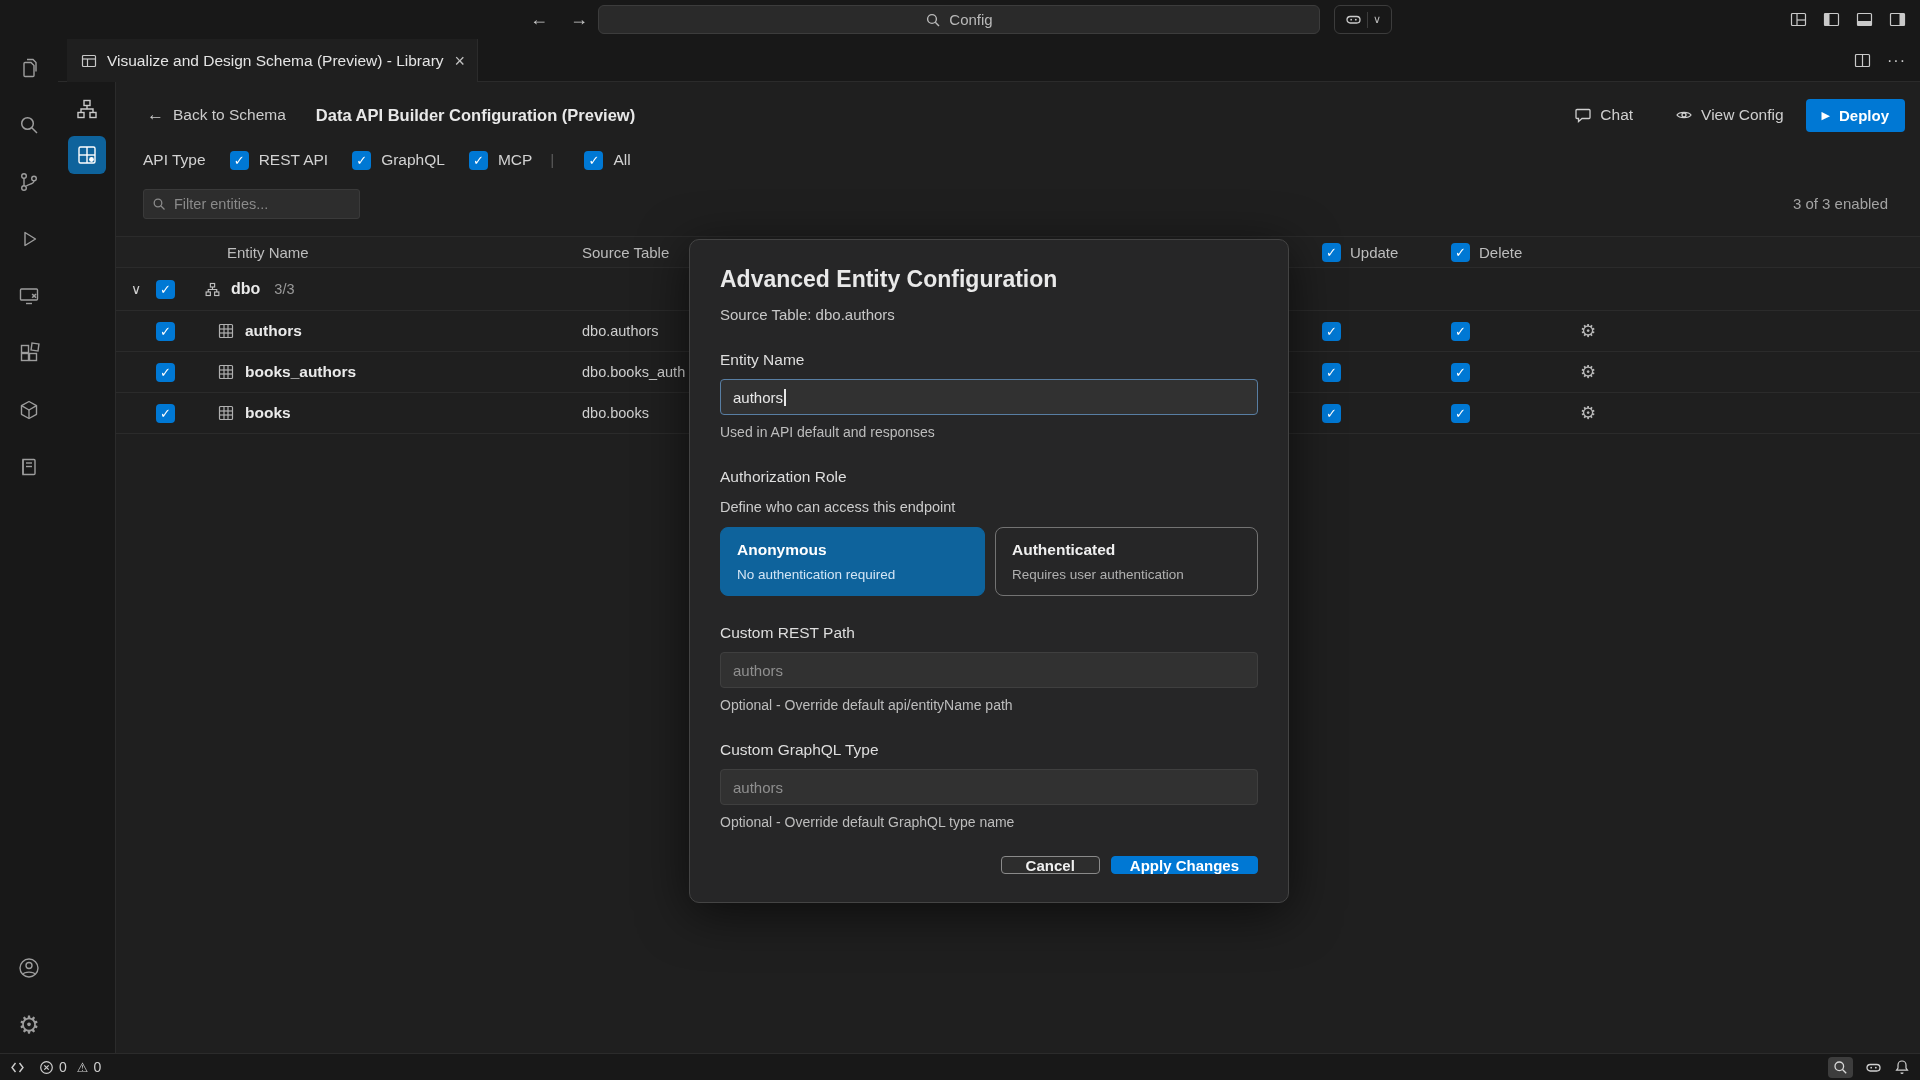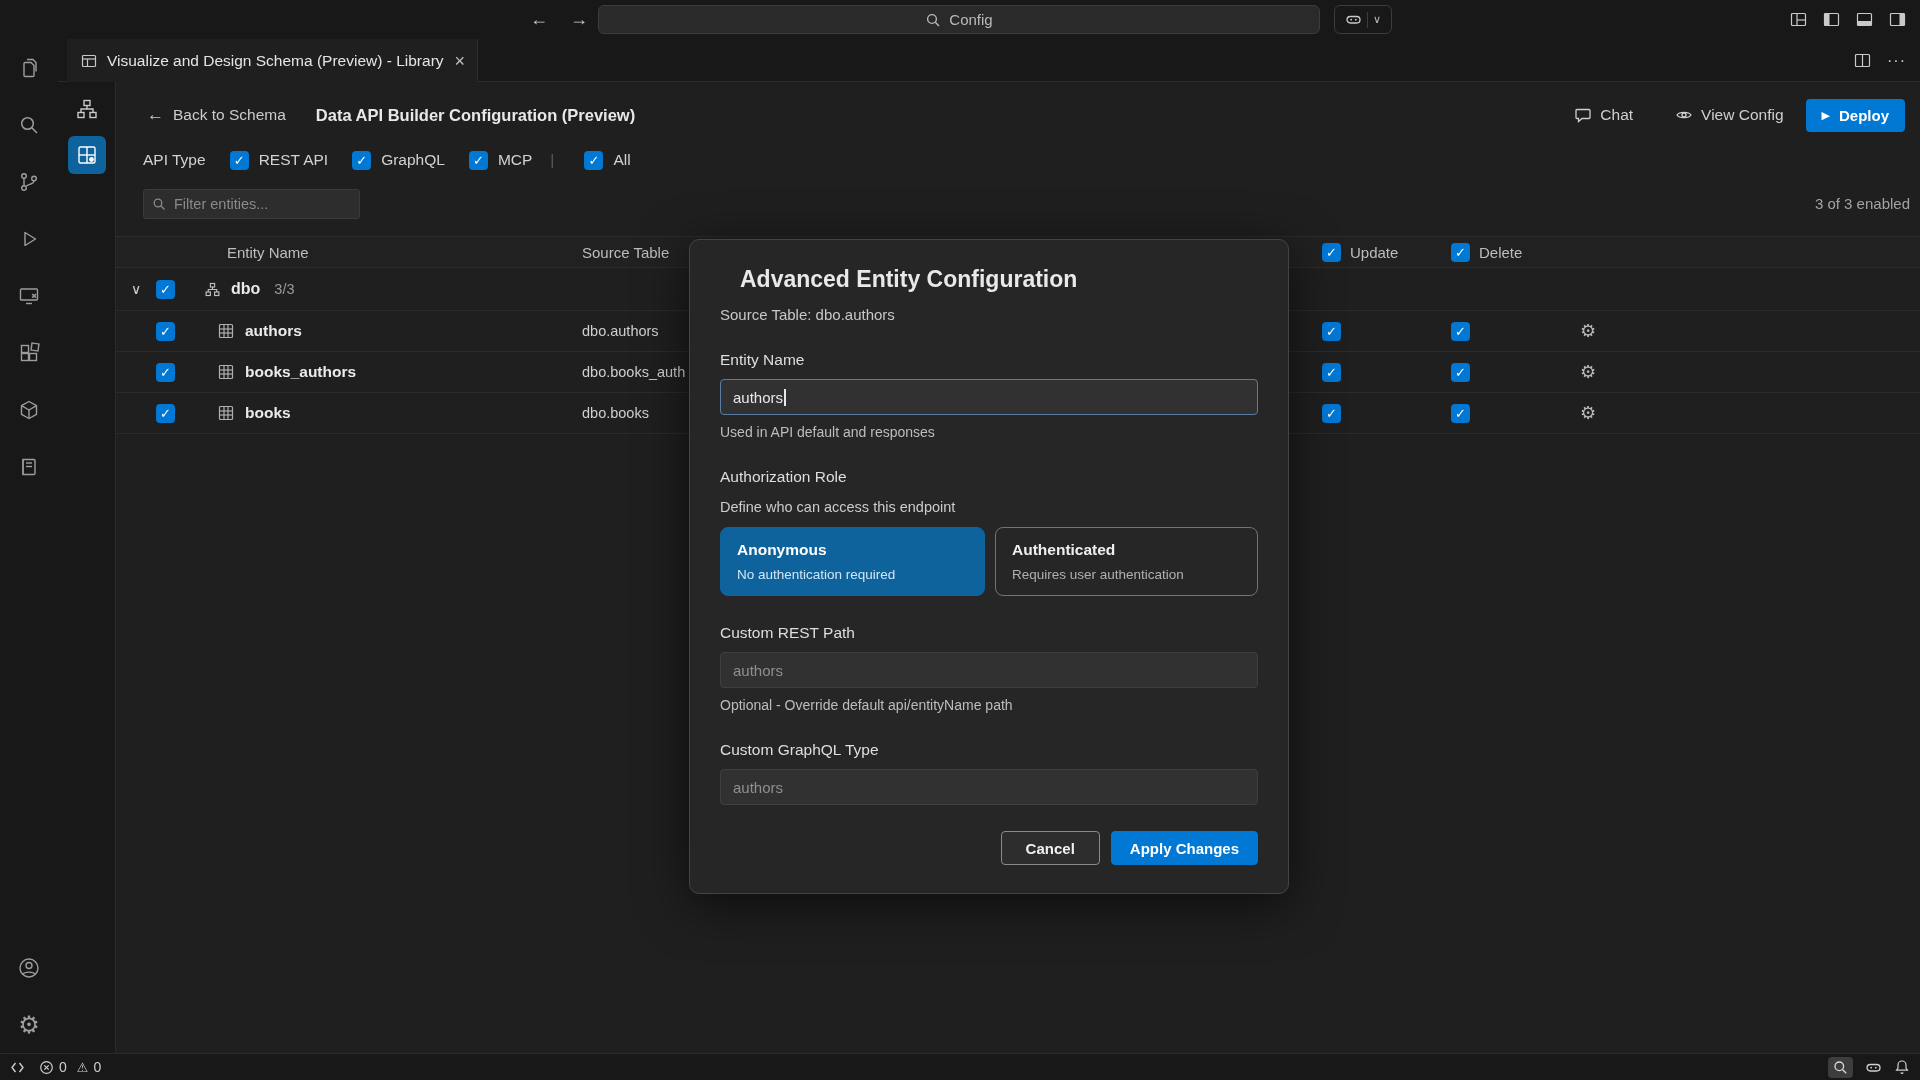--- a/index.html
+++ b/index.html
@@ -56,21 +56,21 @@
   .ph-spacer { flex:1; }
   .hdr-btn { display:flex; align-items:center; gap:8px; color:#cfcfcf; font-size:15.5px; cursor:pointer; }
   .hdr-btn + .hdr-btn { margin-left:42px; }
   .deploy-btn { margin-left:22px; height:33px; padding:0 16px; background:#0078d4; border-radius:4px; color:#ffffff; font-size:15px; font-weight:600; display:flex; align-items:center; gap:9px; cursor:pointer; }
   .deploy-btn .play { font-size:11px; }
 
   .filter-row { display:flex; align-items:center; padding:14px 9px 0 27px; height:42px; gap:12px; font-size:15.5px; color:#d2d2d2; }
   .chk-pair { display:flex; align-items:center; gap:10px; margin-left:12px; cursor:pointer; }
   .filter-divider { color:#5a5a5a; margin:0 6px; }
 
-  .search-row { display:flex; align-items:center; padding:14px 10px 0 27px; height:45px; }
+  .search-row { display:flex; align-items:center; padding:14px 32px 0 27px; height:45px; }
   .filter-input-wrap { position:relative; width:217px; height:30px; }
   .filter-input-wrap svg { position:absolute; left:9px; top:8px; }
   .filter-input { width:100%; height:100%; background:#2d2d2d; border:1px solid #3a3a3a; border-radius:3px; color:#cccccc; font-size:14.5px; padding:0 8px 0 30px; outline:none; font-family:inherit; }
   .filter-input::placeholder { color:#8a8a8a; }
   .enabled-summary { margin-left:auto; color:#a3a3a3; font-size:15px; }
 
   
   .table { margin-top:17px; }
   .tgrid { display:grid; grid-template-columns:40px 34px 392px 740px 129px 129px 1fr; align-items:center; }
   .thead { height:32px; border-top:1px solid #2b2b2b; border-bottom:1px solid #2b2b2b; background:#212121; color:#bdbdbd; font-size:15px; }
@@ -88,40 +88,40 @@
   .grp-count { color:#9a9a9a; font-size:14.5px; margin-left:4px; }
   .src-text { color:#cfcfcf; font-size:14.5px; }
   .hdr-chk { display:flex; align-items:center; gap:9px; }
   .gear { color:#b8b8b8; font-size:18px; cursor:pointer; line-height:1; }
 
   .cb { width:19px; height:19px; background:#0078d4; border-radius:4px; display:flex; align-items:center; justify-content:center; cursor:pointer; flex:none; }
   .cb span { color:#ffffff; font-size:13px; font-weight:700; line-height:1; }
 
   
   .modal { position:absolute; left:689px; top:239px; width:600px; background:#262627; border:1px solid #444444; border-radius:10px; box-shadow:0 10px 50px rgba(0,0,0,0.6); padding:26px 30px 28px 30px; z-index:20; }
-  .modal-title { font-size:23px; font-weight:700; color:#e9e9e9;margin-left:20px; }
+  .modal-title { font-size:23px; font-weight:700; color:#e9e9e9; }
   .modal-source { margin-top:13px; font-size:15px; color:#c8c8c8; }
   .field-label { margin-top:28px; font-size:15.5px; color:#dedede; }
   .text-input { margin-top:10px; width:100%; height:36px; background:#313131; border:1px solid #3f3f3f; border-radius:4px; color:#e6e6e6; font-size:15px; padding:0 12px; outline:none; font-family:inherit; }
   .text-input::placeholder { color:#8f8f8f; }
   .fake-input { margin-top:10px; width:100%; height:36px; background:#313131; border:1px solid #587ea3; border-radius:4px; color:#e8e8e8; font-size:15px; padding:0 12px; display:flex; align-items:center; }
   .caret { display:inline-block; width:1.5px; height:17px; background:#e8e8e8; margin-left:1px; animation:blink 1s steps(1) infinite; }
   @keyframes blink { 50% { opacity:0; } }
   .field-help { margin-top:9px; font-size:14px; color:#bdbdbd; }
   .auth-help { margin-top:13px; font-size:14.5px; color:#cccccc; }
   .role-cards { margin-top:12px; display:flex; gap:10px; }
   .role-card { border-radius:8px; padding:13px 16px; cursor:pointer; }
   .role-card.selected { width:265px; background:#0e639c; border:1px solid #0e639c; }
   .role-card.unselected { flex:1; background:transparent; border:1px solid #737373; }
   .role-title { font-size:15.5px; font-weight:700; color:#ffffff; }
   .role-card.unselected .role-title { color:#efefef; }
   .role-desc { margin-top:8px; font-size:13.5px; color:#d3e5f5; }
   .role-card.unselected .role-desc { color:#b0b0b0; }
   .modal-actions { margin-top:26px; display:flex; justify-content:flex-end; gap:11px; }
-  .btn { height:34px; border-radius:4px; display:flex; align-items:center; justify-content:center; font-size:15px; font-weight:700; cursor:pointer; }
+  .btn { height:18px; border-radius:4px; display:flex; align-items:center; justify-content:center; font-size:15px; font-weight:700; cursor:pointer; }
   .btn-cancel { padding:0 24px; background:#2d2d2d; border:1px solid #8a8a8a; color:#f0f0f0; }
   .btn-apply { padding:0 18px; background:#0078d4; border:1px solid #0078d4; color:#ffffff; }
 
   
   .statusbar { position:absolute; left:0; bottom:0; width:1920px; height:27px; background:#181818; border-top:1px solid #2b2b2b; display:flex; align-items:center; padding:0 10px; font-size:14px; color:#cfcfcf; }
   .sb-left { display:flex; align-items:center; gap:14px; }
   .sb-problems { display:flex; align-items:center; gap:10px; cursor:pointer; }
   .sb-problems .grp { display:flex; align-items:center; gap:5px; }
   .warn-glyph { font-size:13px; }
   .sb-right { margin-left:auto; display:flex; align-items:center; gap:12px; }
@@ -522,20 +522,21 @@
       <div class="role-desc">Requires user authentication</div>
     </div>
   </div>
 
   <div class="field-label">Custom REST Path</div>
   <input class="text-input" placeholder="authors" style="">
   <div class="field-help">Optional - Override default api/entityName path</div>
 
   <div class="field-label">Custom GraphQL Type</div>
   <input class="text-input" placeholder="authors" style="">
+  <div class="field-help">Optional - Override default GraphQL type name</div>
 
   <div class="modal-actions">
     <div class="btn btn-cancel">Cancel</div>
     <div class="btn btn-apply">Apply Changes</div>
   </div>
 </div>
 
 <div class="statusbar">
   <div class="sb-left">
     <svg width="15" height="15" viewBox="0 0 15 15" fill="none" stroke="#cfcfcf" stroke-width="1.4">

